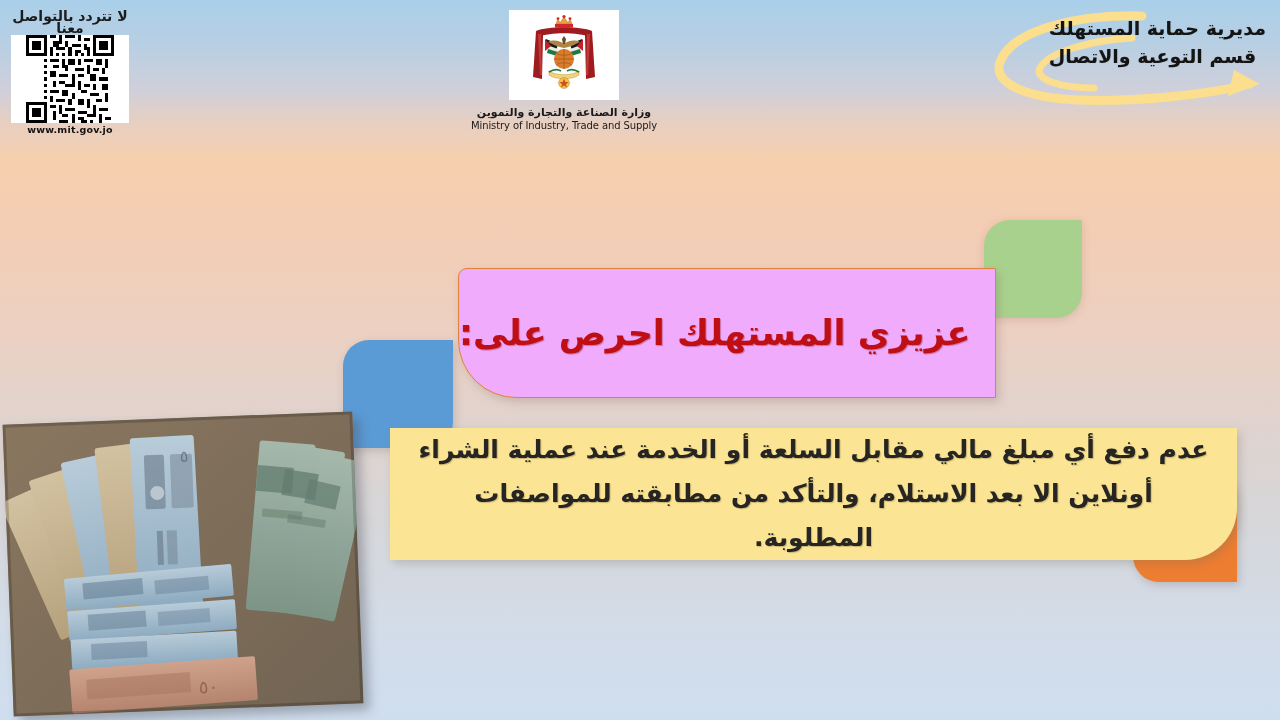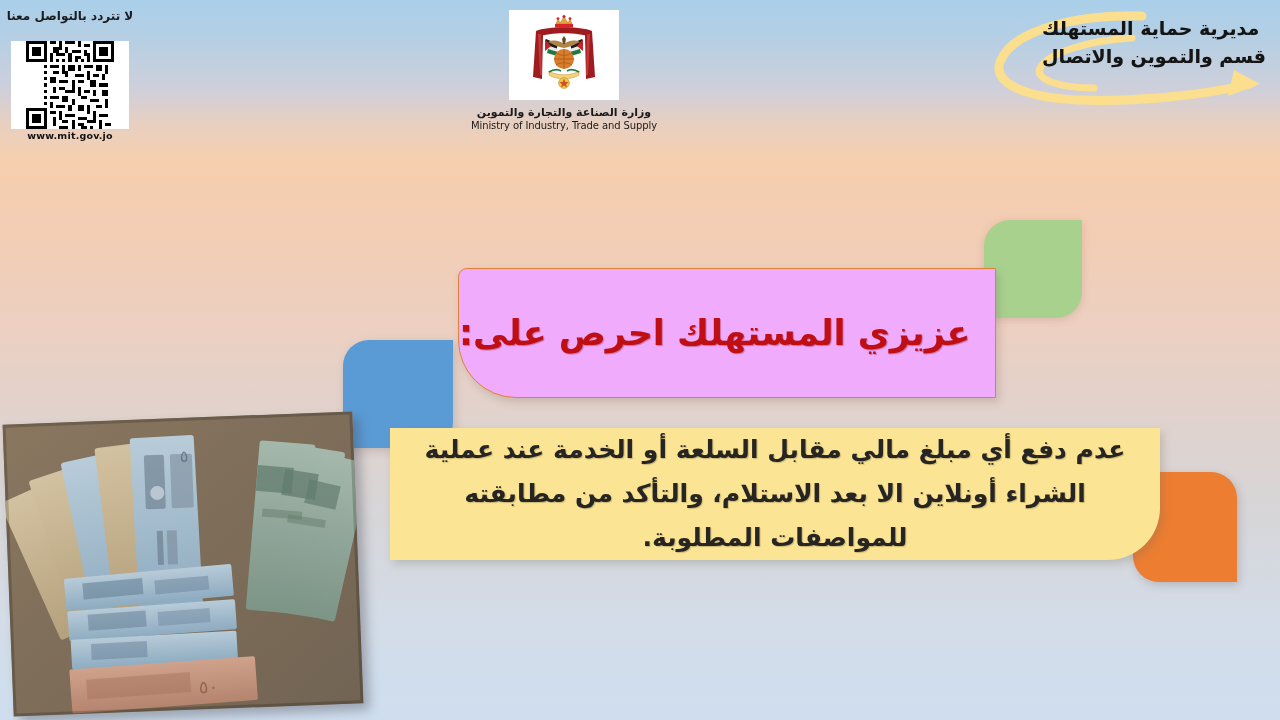--- a/index.html
+++ b/index.html
@@ -36,26 +36,26 @@
 
   
   .qr-block {
     position: absolute;
     left: 6px;
     top: 10px;
     width: 128px;
     text-align: center;
   }
   .qr-caption {
-    font-size: 12px;
+    font-size: 14px;
     font-weight: 700;
     color: #1c1c1c;
     direction: rtl;
     letter-spacing: 0px;
-    margin-bottom: 19px;
+    margin-bottom: 1px;
     line-height: 12px;
   }
   .qr-code {
     width: 118px;
     height: 88px;
     margin: 0 auto;
     background-color: #ffffff;
     display: block;
   }
   .qr-url {
@@ -190,21 +190,21 @@
     letter-spacing: 0px;
     text-shadow: 1px 1px 1px rgba(120,0,0,.35);
     white-space: nowrap;
   }
 
   
   .body-card {
     position: absolute;
     left: 390px;
     top: 428px;
-    width: 770px;
+    width: 847px;
     height: 132px;
     background: #fbe493;
     border-radius: 0 0 52px 0;
     box-shadow: 3px 4px 9px rgba(120,110,90,.28);
     display: flex;
     align-items: center;
     justify-content: center;
   }
   .body-text {
     direction: rtl;
@@ -382,21 +382,21 @@
   </div>
 
   <div class="dept">
     <svg width="290" height="110" viewBox="0 0 290 110">
       <path d="M160 8 C95 6 30 22 18 54 C10 76 46 90 96 92 C150 94 220 88 268 76" fill="none" stroke="#fbdf8e" stroke-width="9" stroke-linecap="round"></path>
       <path d="M150 30 C110 32 66 44 58 60 C52 72 80 80 112 80" fill="none" stroke="#fbdf8e" stroke-width="7" stroke-linecap="round"></path>
       <path d="M252 62 L278 76 L246 88 Z" fill="#fbdf8e"></path>
     </svg>
     <div class="dept-text">
       <div>مديرية حماية المستهلك</div>
-      <div>قسم والتموين والاتصال</div>
+      <div>قسم التوعية والاتصال</div>
     </div>
   </div>
 
   <div class="sq sq-green"></div>
   <div class="sq sq-blue"></div>
   <div class="sq sq-orange"></div>
 
   <div class="photo-wrap">
     <svg width="350" height="292" viewBox="0 0 350 292">
       <defs>

